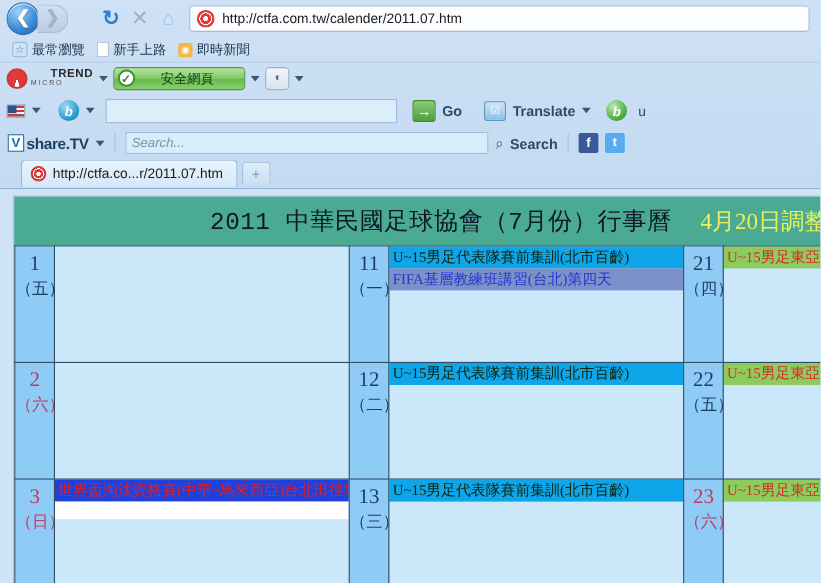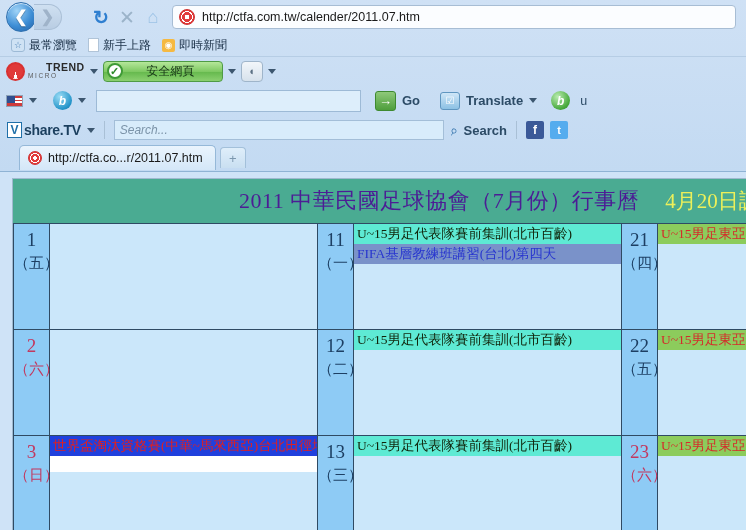--- a/index.html
+++ b/index.html
@@ -290,22 +290,22 @@
   }
   .cal-header {
     height: 44px;
     background: #4aab92;
     display: flex; align-items: center; justify-content: flex-start;
     padding-left: 178px;
     gap: 26px;
     white-space: nowrap;
   }
   .cal-title {
-    font-family: Liberation Serif, serif;
-    font-size: 22px; color: #4c1d95; letter-spacing: .5px; margin-left: 48px;
+    font-family: Liberation Mono, monospace;
+    font-size: 22px; color: #0f172a; letter-spacing: .5px;
   }
   .cal-adjust {
     font-family: "Liberation Serif", serif;
     font-size: 21px; color: #edf05a;
   }
 
   table.cal {
     border-collapse: collapse;
     width: 734px;
     table-layout: fixed;
@@ -330,21 +330,21 @@
   .ev {
     height: 20px;
     display: flex; align-items: center;
     padding-left: 3px;
     font-family: "Liberation Serif", serif;
     font-size: 13.5px;
     white-space: nowrap;
     overflow: hidden;
     cursor: pointer;
   }
-  .ev.green  { background: #5eead4; color: #10240a; }
+  .ev.green  { background: #0ea5e9; color: #10240a; }
   .ev.greenred { background: #8ccc5c; color: #d42b2b; }
   .ev.slate  { background: #7a92c9; color: #2836cf; }
   .ev.navy   { background: #2040dd; color: #e02020; }
   .ev-white  { height: 16px; background: #ffffff; }
 
   .col-narrow { width: 268px; }
   .col-mid    { width: 268px; }
   .col-last   { width: 130px; }
 </style>
 </head>

